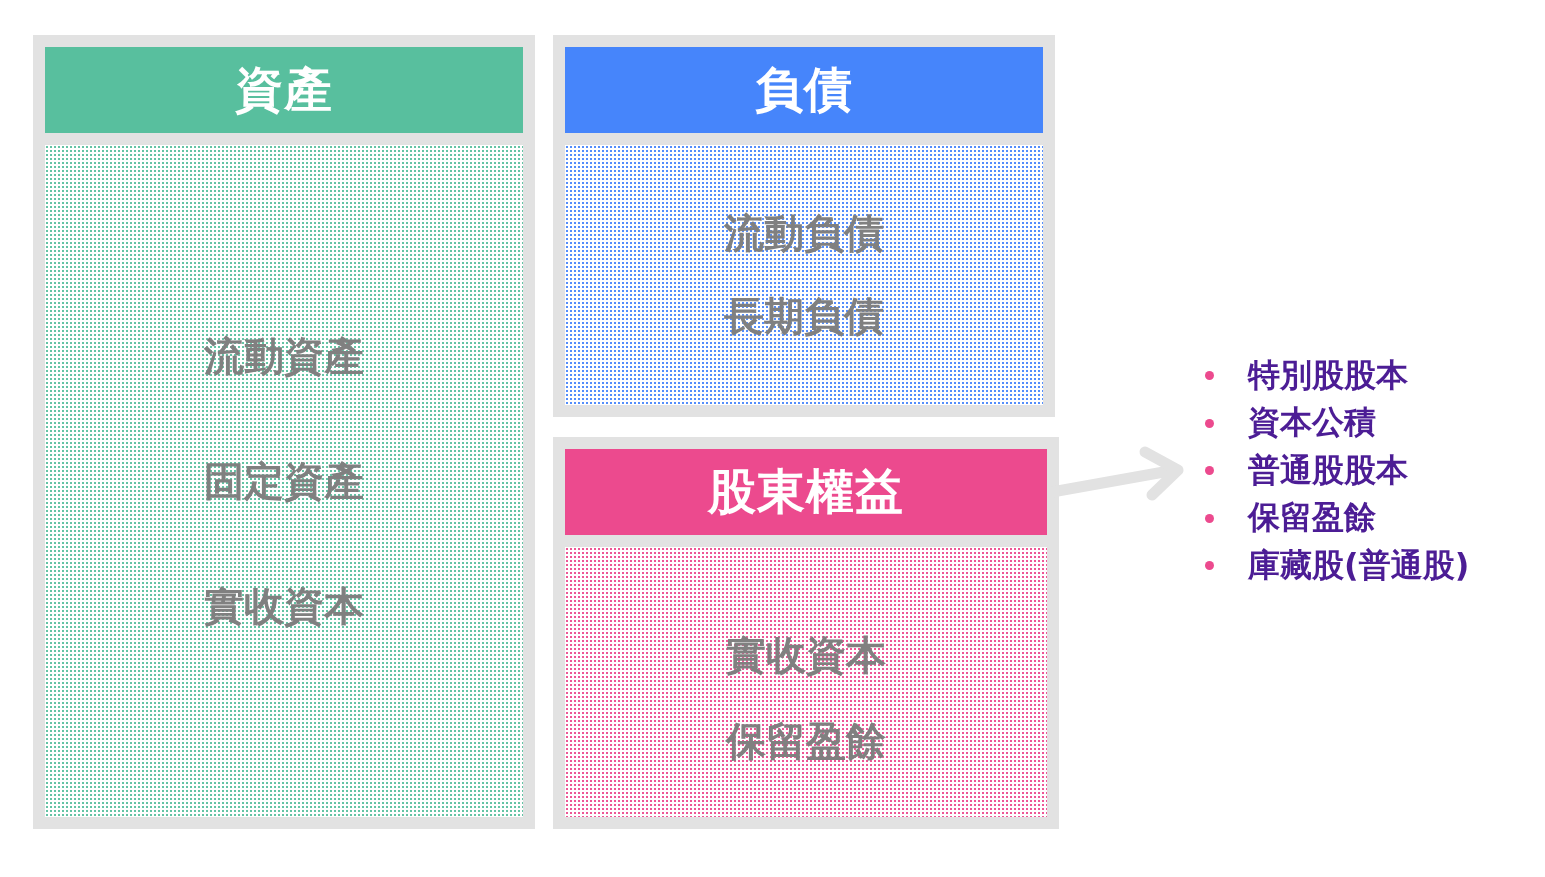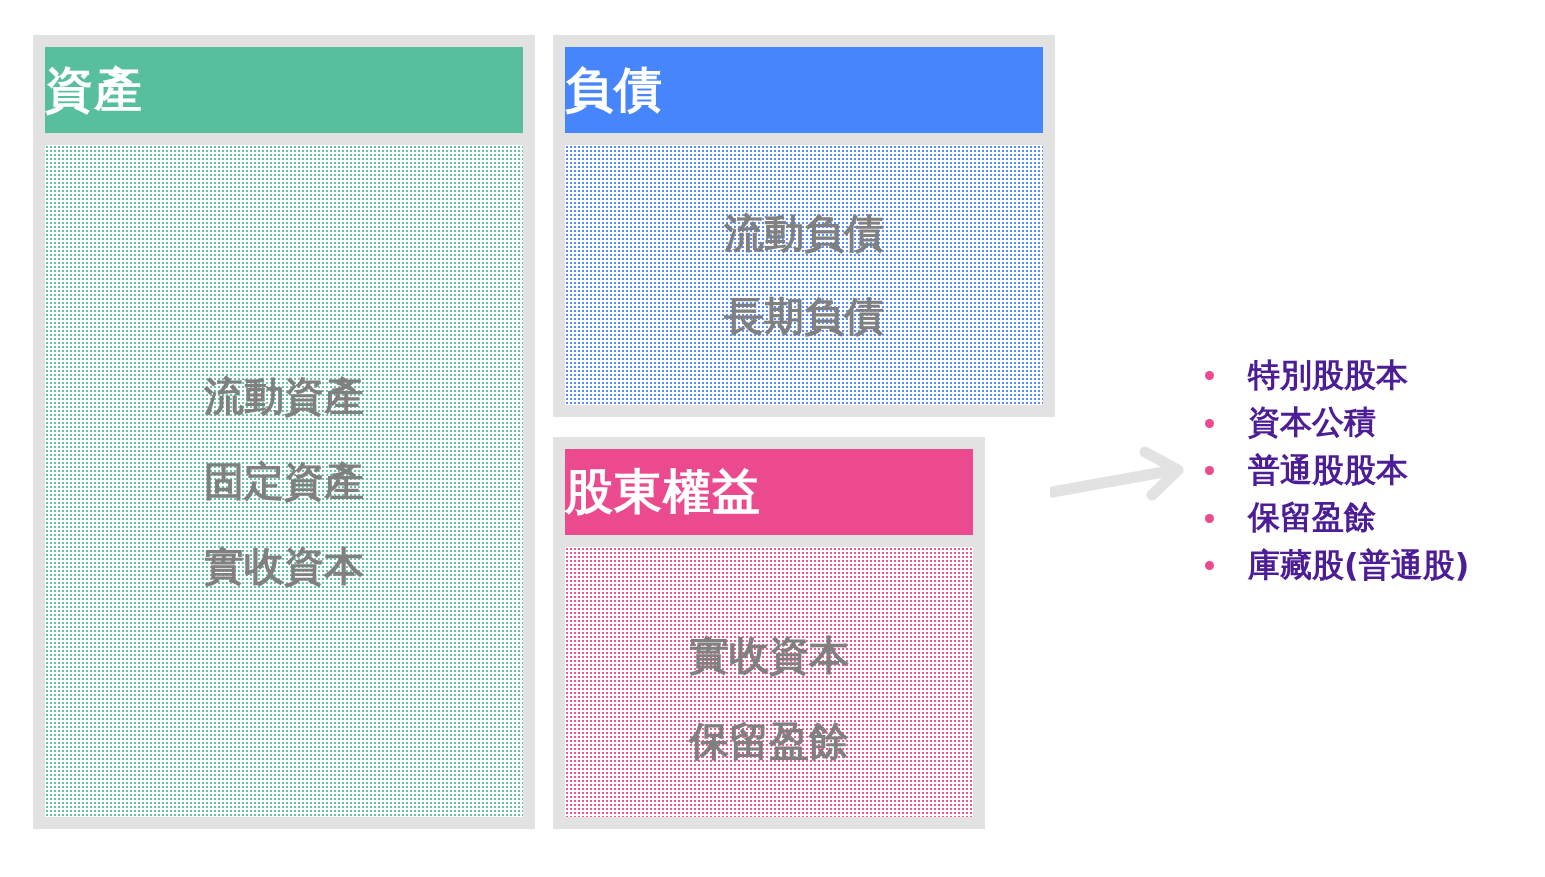--- a/index.html
+++ b/index.html
@@ -20,21 +20,21 @@
       box-sizing: border-box;
     }
     .header {
       position: absolute;
       left: 12px;
       right: 12px;
       top: 12px;
       height: 86px;
       display: flex;
       align-items: center;
-      justify-content: flex-start;
+      justify-content: center;
       color: #ffffff;
       font-weight: bold;
       font-size: 48px;
       letter-spacing: 1px;
     }
     .body {
       position: absolute;
       left: 12px;
       right: 12px;
       bottom: 12px;
@@ -50,33 +50,33 @@
       font-size: 40px;
       letter-spacing: 0px;
     }
     
     #panel-assets { left: 33px; top: 35px; width: 502px; height: 794px; }
     #panel-assets .header { background: #58bf9e; }
     #panel-assets .body {
       top: 110px;
       background-image: radial-gradient(#58bf9e 0.7px, transparent 0.8px);
       background-size: 4px 4px;
-      gap: 30px;
+      gap: 70px;
     }
     
     #panel-liab { left: 553px; top: 35px; width: 502px; height: 382px; }
     #panel-liab .header { background: #4685fb; }
     #panel-liab .body {
       top: 110px;
       background-image: radial-gradient(#4685fb 0.7px, transparent 0.8px);
       background-size: 4px 4px;
       gap: 28px;
     }
     
-    #panel-equity { left: 553px; top: 437px; width: 432px; height: 392px; }
+    #panel-equity { left: 553px; top: 437px; width: 506px; height: 392px; }
     #panel-equity .header { background: #ec4a8e; }
     #panel-equity .body {
       top: 110px;
       background-image: radial-gradient(#ec4a8e 0.7px, transparent 0.8px);
       background-size: 4px 4px;
       gap: 31px;
       padding-top: 33px;
       box-sizing: border-box;
       text-align: right;
     }

